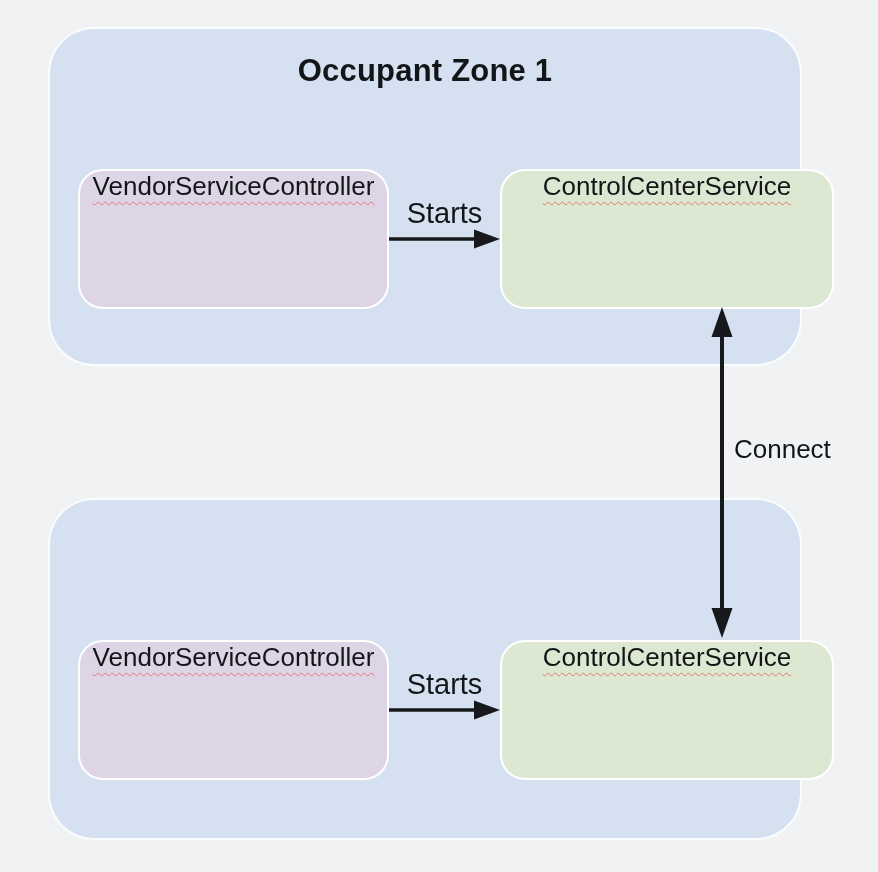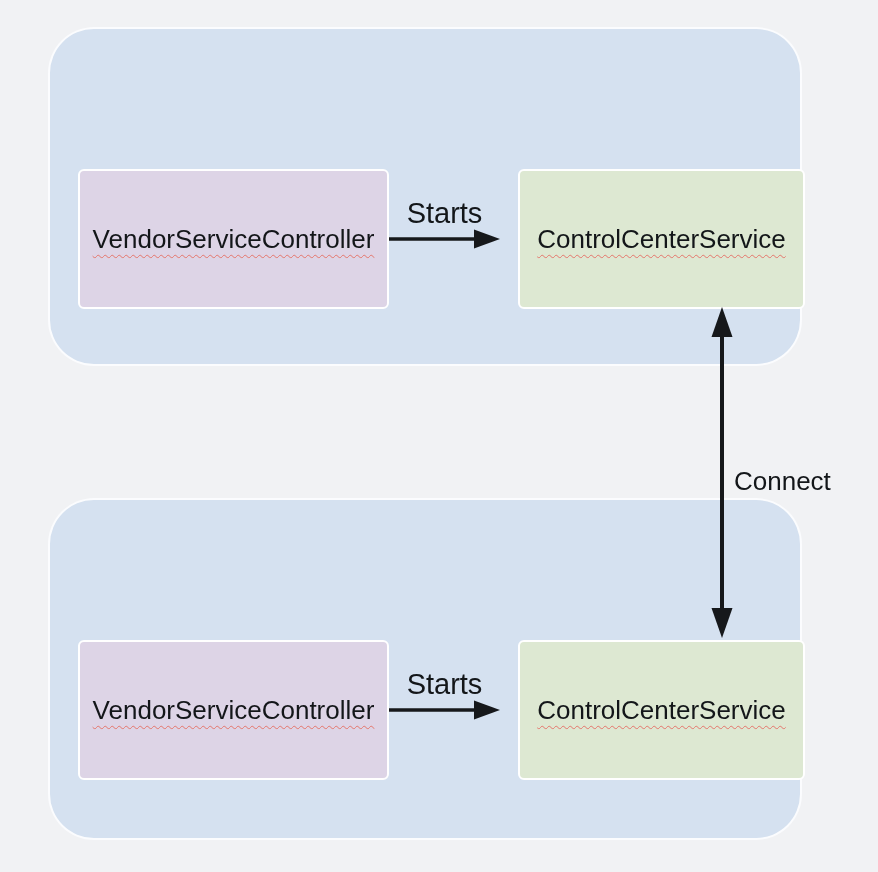--- a/index.html
+++ b/index.html
@@ -43,33 +43,32 @@
     text-align: center;
     font-size: 31px;
     font-weight: bold;
     letter-spacing: 0.2px;
   }
   .node {
     position: absolute;
     top: 140px;
     height: 140px;
     border: 2.5px solid var(--node-border);
-    border-radius: 6px;
+    border-radius: 25px;
     display: flex;
-    align-items: center;
     justify-content: center;
   }
   .node-controller {
     left: 28px;
     width: 311px;
     background: var(--controller-fill);
   }
   .node-service {
-    left: 468px;
-    width: 287px;
+    left: 450px;
+    width: 334px;
     background: var(--service-fill);
   }
   .node-label {
     font-size: 26px;
     white-space: nowrap;
     text-decoration-line: underline;
     text-decoration-style: wavy;
     text-decoration-color: var(--spellcheck);
     text-decoration-thickness: 1px;
     text-underline-offset: 6px;
@@ -92,31 +91,31 @@
     position: absolute;
     left: 708px;
     top: 307px;
     display: block;
   }
   .connect-label {
     position: absolute;
     left: 734px;
     top: 434px;
     font-size: 26px;
-    margin-top: 32px;
   }
   svg .stroke { stroke: var(--arrow); }
   svg .fill { fill: var(--arrow); }
 </style>
 </head>
 <body>
 
 <div class="canvas">
 
   <section class="zone zone-1">
+    <h2 class="zone-title">Occupant Zone 1</h2>
     <div class="node node-controller">
       <span class="node-label">VendorServiceController</span>
     </div>
     <div class="node node-service">
       <span class="node-label">ControlCenterService</span>
     </div>
     <div class="starts-label">Starts</div>
     <svg class="starts-arrow" width="111" height="24" viewBox="0 0 111 24">
       <line class="stroke" x1="0" y1="12" x2="88" y2="12" stroke-width="3.6"></line>
       <polygon class="fill" points="85,2.5 111,12 85,21.5"></polygon>

